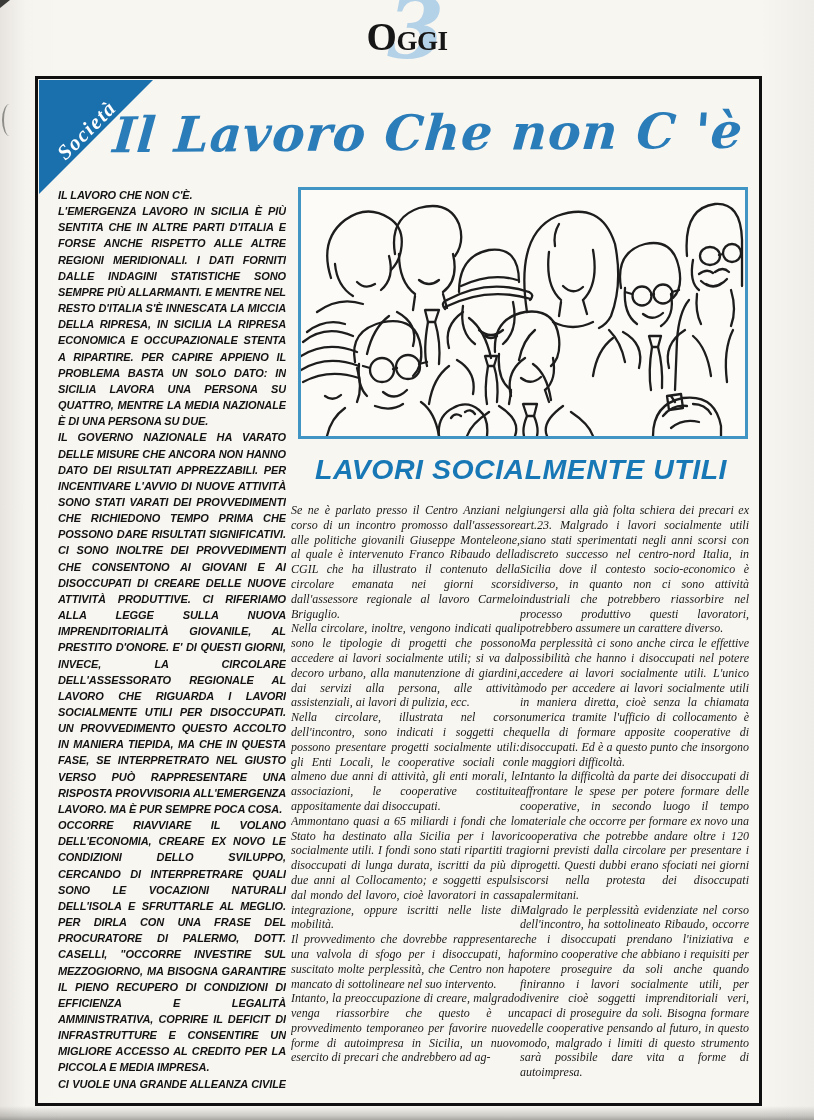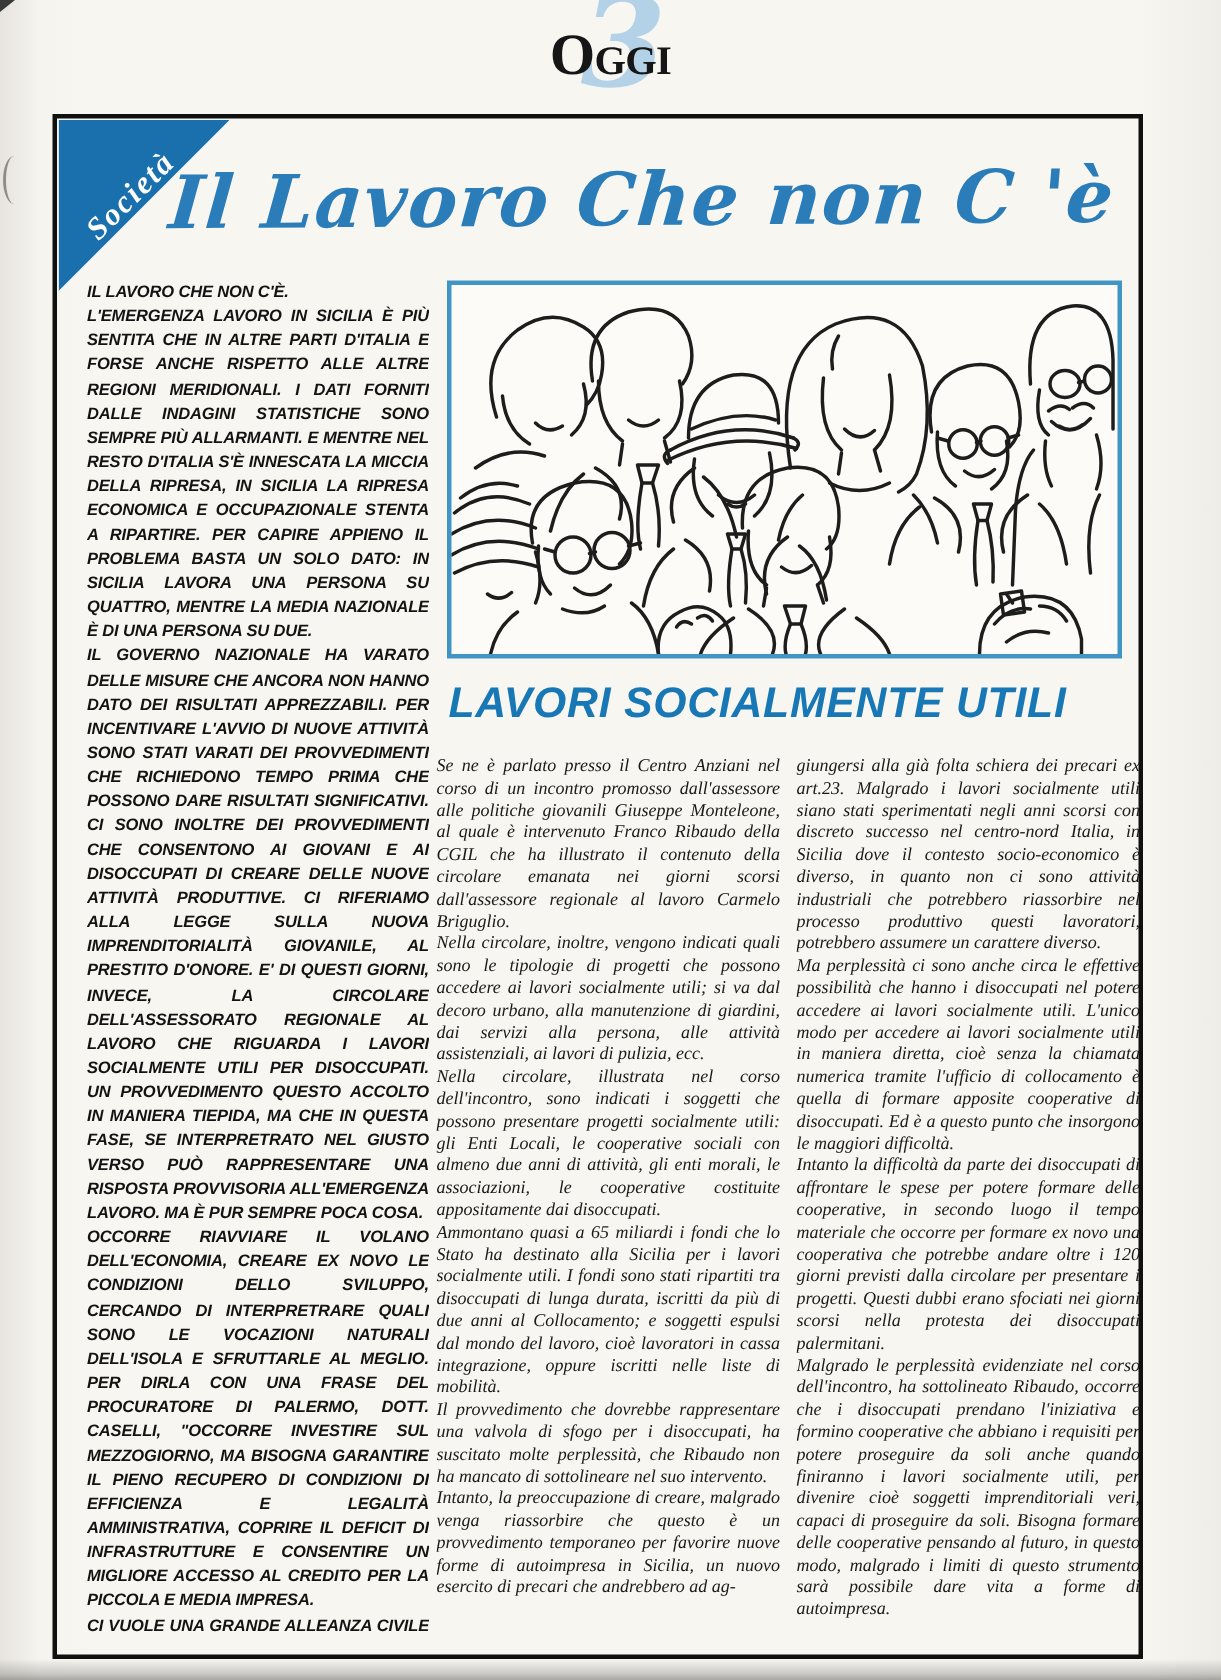--- a/index.html
+++ b/index.html
@@ -74,29 +74,29 @@
   }
   .editorial-column p{margin:0;}
   
   .illustration-box{
     position:absolute;left:260px;top:108px;width:444px;height:246px;
     border:3px solid #4095c5;background:#fcfbf7;box-sizing:content-box;
   }
   .illustration-box svg{display:block;width:444px;height:246px;}
   
   .headline{
-    position:absolute;left:236px;top:368px;width:462px;height:44px;
+    position:absolute;left:252px;top:368px;width:462px;height:44px;
     display:flex;align-items:center;justify-content:center;
     font:italic 700 28.5px/1 "Liberation Sans", sans-serif;
     color:#1878b6;letter-spacing:.5px;white-space:nowrap;
   }
   
   .body-columns{
     position:absolute;left:253px;top:424px;width:470px;height:598px;
-    display:flex;gap:11px;overflow:hidden;
+    display:flex;overflow:hidden;
   }
   .body-col{
     width:229px;overflow:hidden;
     font:italic 400 12px/14.8px "Liberation Serif", serif;
     color:#1a1a1a;text-align:justify;
   }
   .body-col p{margin:0;}
 </style>
 </head>
 <body>
@@ -240,21 +240,21 @@
     </div>
 
     <div class="headline">LAVORI SOCIALMENTE UTILI</div>
 
     <div class="body-columns">
       <div class="body-col">
         <p>Se ne è parlato presso il Centro Anziani nel corso di un incontro promosso dall'assessore alle politiche giovanili Giuseppe Monteleone, al quale è intervenuto Franco Ribaudo della CGIL che ha illustrato il contenuto della circolare emanata nei giorni scorsi dall'assessore regionale al lavoro Carmelo Briguglio.</p>
         <p>Nella circolare, inoltre, vengono indicati quali sono le tipologie di progetti che possono accedere ai lavori socialmente utili; si va dal decoro urbano, alla  manutenzione di giardini, dai servizi alla persona, alle attività assistenziali, ai lavori  di pulizia, ecc.</p>
         <p>Nella circolare, illustrata nel corso dell'incontro, sono indicati i soggetti che possono presentare progetti socialmente utili: gli Enti Locali, le cooperative sociali  con almeno due anni di attività, gli enti morali, le associazioni, le cooperative costituite appositamente dai disoccupati.</p>
         <p>Ammontano quasi a 65 miliardi i fondi che lo Stato ha destinato alla Sicilia per i lavori  socialmente utili. I fondi sono stati ripartiti tra disoccupati di lunga durata, iscritti da più di due anni al Collocamento; e soggetti  espulsi dal mondo del lavoro, cioè lavoratori in cassa integrazione, oppure iscritti nelle liste di mobilità.</p>
-        <p>Il provvedimento che dovrebbe rappresentare una valvola di sfogo per i disoccupati, ha suscitato molte  perplessità, che Ribaudo non ha mancato di sottolineare nel suo intervento.</p>
+        <p>Il provvedimento che dovrebbe rappresentare una valvola di sfogo per i disoccupati, ha suscitato molte  perplessità, che Centro non ha mancato di sottolineare nel suo intervento.</p>
         <p>Intanto, la preoccupazione di creare, malgrado venga riassorbire  che questo è un provvedimento temporaneo per favorire nuove forme di  autoimpresa in  Sicilia, un nuovo esercito di precari che andrebbero ad ag-</p>
       </div>
       <div class="body-col">
         <p>giungersi alla già folta schiera dei precari ex  art.23. Malgrado i lavori socialmente utili siano stati sperimentati negli anni scorsi  con discreto successo nel  centro-nord Italia, in  Sicilia dove il contesto socio-economico è diverso, in quanto non ci sono attività industriali che potrebbero riassorbire nel processo produttivo questi lavoratori, potrebbero assumere un carattere diverso.</p>
         <p>Ma  perplessità ci sono anche circa le effettive possibilità che hanno i disoccupati nel potere accedere ai lavori  socialmente utili. L'unico modo per accedere ai lavori socialmente utili in maniera diretta, cioè senza la chiamata numerica tramite l'ufficio di collocamento è quella di formare  apposite cooperative di disoccupati. Ed  è a questo punto che insorgono le maggiori difficoltà.</p>
         <p>Intanto la difficoltà da parte dei disoccupati di affrontare le spese per potere formare delle cooperative, in secondo luogo il tempo materiale che occorre per formare ex novo una cooperativa che potrebbe andare oltre i 120 giorni previsti dalla circolare per presentare i progetti. Questi dubbi erano sfociati nei giorni scorsi nella protesta dei disoccupati palermitani.</p>
         <p>Malgrado le perplessità  evidenziate nel corso dell'incontro, ha sottolineato Ribaudo, occorre che i disoccupati prendano l'iniziativa  e  formino cooperative che abbiano i requisiti per potere proseguire da  soli  anche quando finiranno i  lavori  socialmente utili, per divenire cioè soggetti imprenditoriali  veri, capaci  di proseguire da soli. Bisogna formare delle cooperative pensando al futuro,  in questo modo, malgrado i limiti di questo strumento sarà possibile dare vita a forme di autoimpresa.</p>
       </div>
     </div>
 

